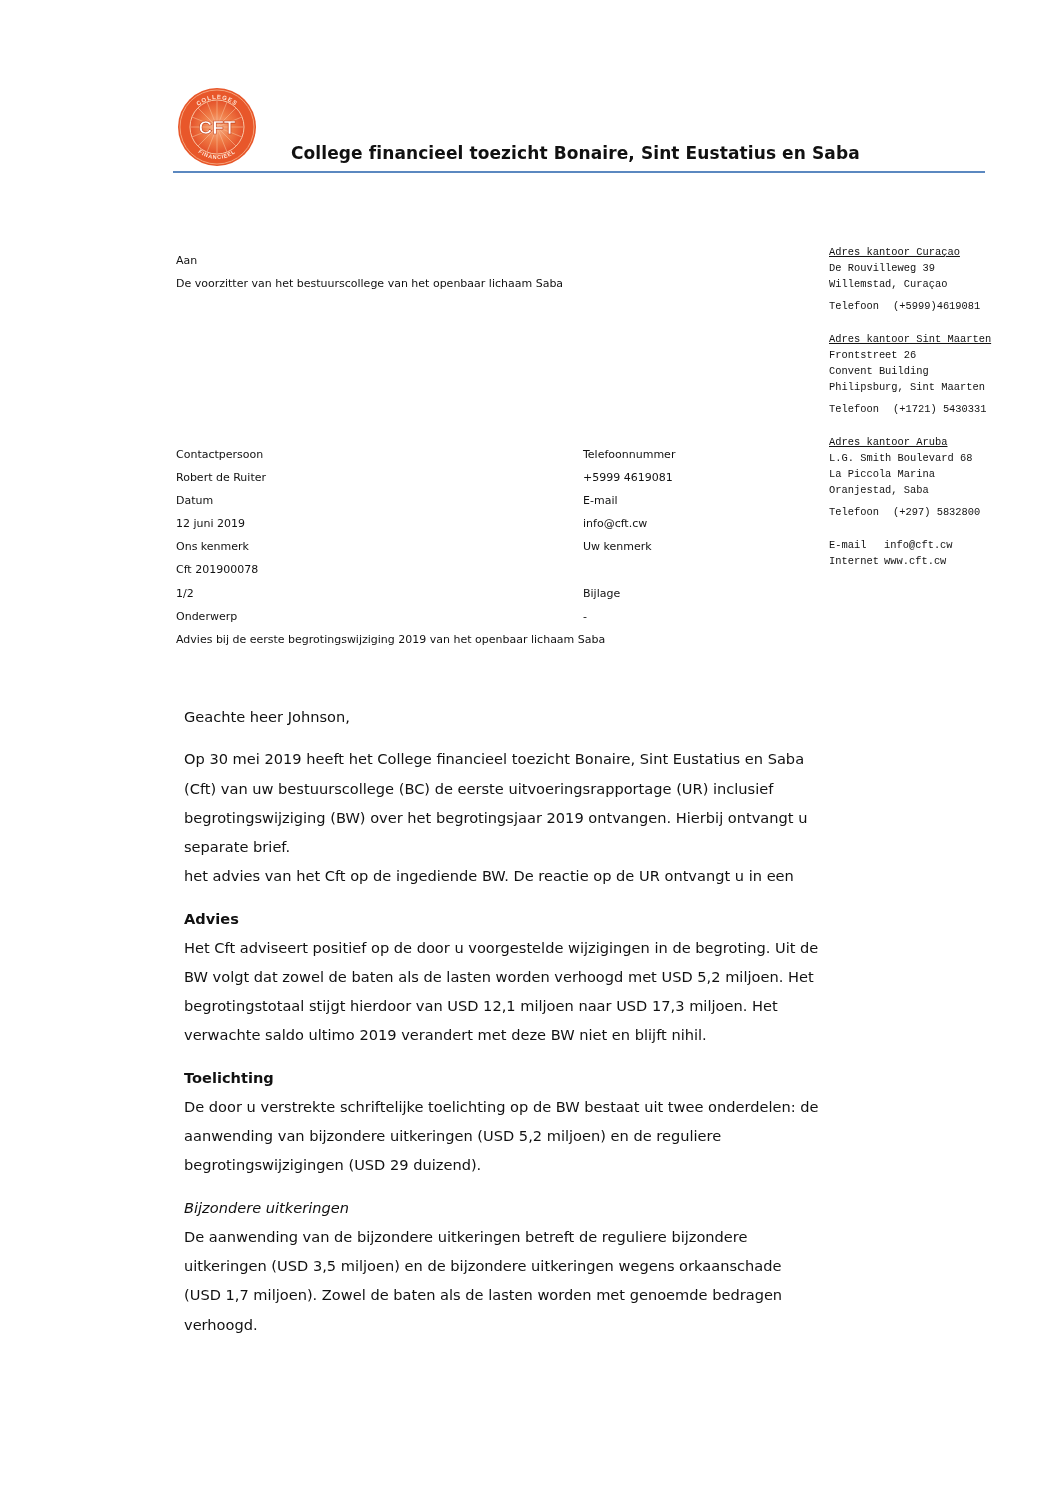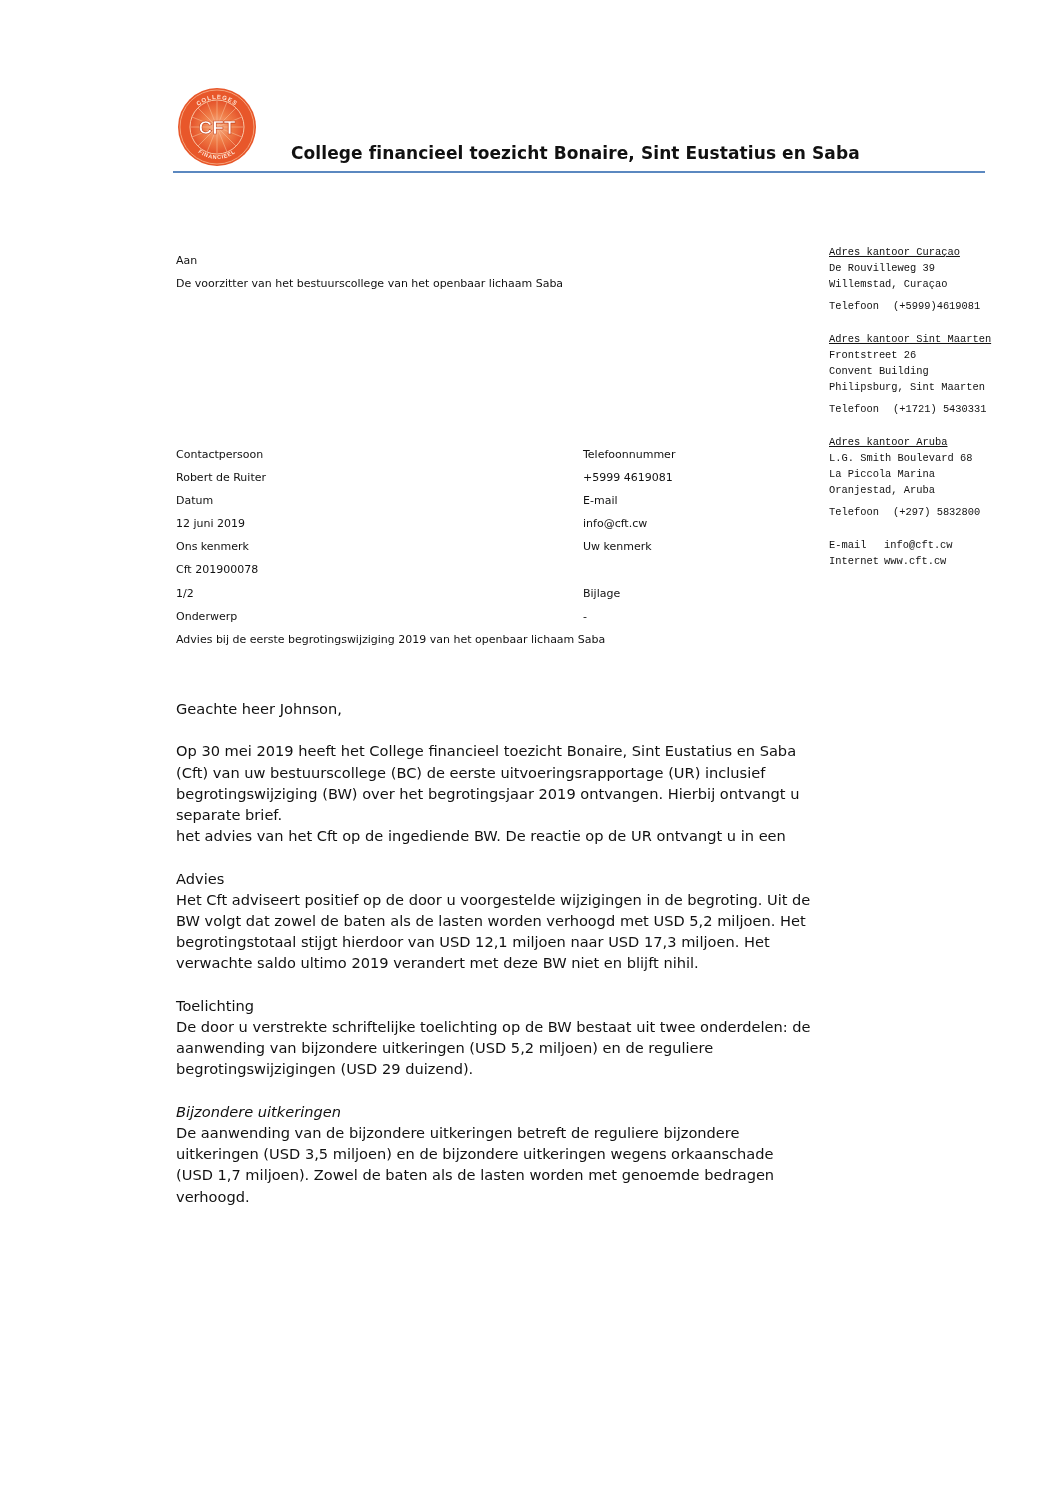--- a/index.html
+++ b/index.html
@@ -16,23 +16,23 @@
   .meta-right { left: 583px; top: 443px; }
   .line { height: 23.1px; }
 
   .side { left: 829px; font-size: 10.4px; line-height: 16px; white-space: nowrap; color: #111; font-family: Liberation Mono, monospace; }
   .side .hdr { text-decoration: underline; }
   .side .tel-label { display: inline-block; width: 64px; }
   .side .em-label { display: inline-block; width: 55px; }
   .side .gap { height: 6px; }
 
   .letter { left: 176px; top: 698px; width: 700px; font-size: 14.6px; line-height: 21.2px; }
-  .letter p { margin: 0; white-space: nowrap; }
+  .letter p { margin: 8px; white-space: nowrap; }
   .letter .para { margin-bottom: 21.2px; }
-  .letter .h { font-weight: normal; }
+  .letter .h { font-weight: bold; }
   .letter .i { font-style: italic; }
 </style>
 </head>
 <body>
 
 <div class="abs logo">
   <svg width="80" height="80" viewBox="0 0 80 80">
     <defs>
       <radialGradient id="g1" cx="50%" cy="50%" r="50%">
         <stop offset="0%" stop-color="#f7b38c"></stop>
@@ -88,21 +88,21 @@
   <div>Convent Building</div>
   <div>Philipsburg, Sint Maarten</div>
   <div class="gap"></div>
   <div><span class="tel-label">Telefoon</span><span>(+1721) 5430331</span></div>
 </div>
 
 <div class="abs side" style="top:434px;">
   <div class="hdr">Adres kantoor Aruba</div>
   <div>L.G. Smith Boulevard 68</div>
   <div>La Piccola Marina</div>
-  <div>Oranjestad, Aruba</div>
+  <div>Oranjestad, Saba</div>
   <div class="gap"></div>
   <div><span class="tel-label">Telefoon</span><span>(+297) 5832800</span></div>
 </div>
 
 <div class="abs side" style="top:537px;">
   <div><span class="em-label">E-mail</span><span>info@cft.cw</span></div>
   <div><span class="em-label">Internet</span><span>www.cft.cw</span></div>
 </div>
 
 <div class="abs meta-left body-text">

